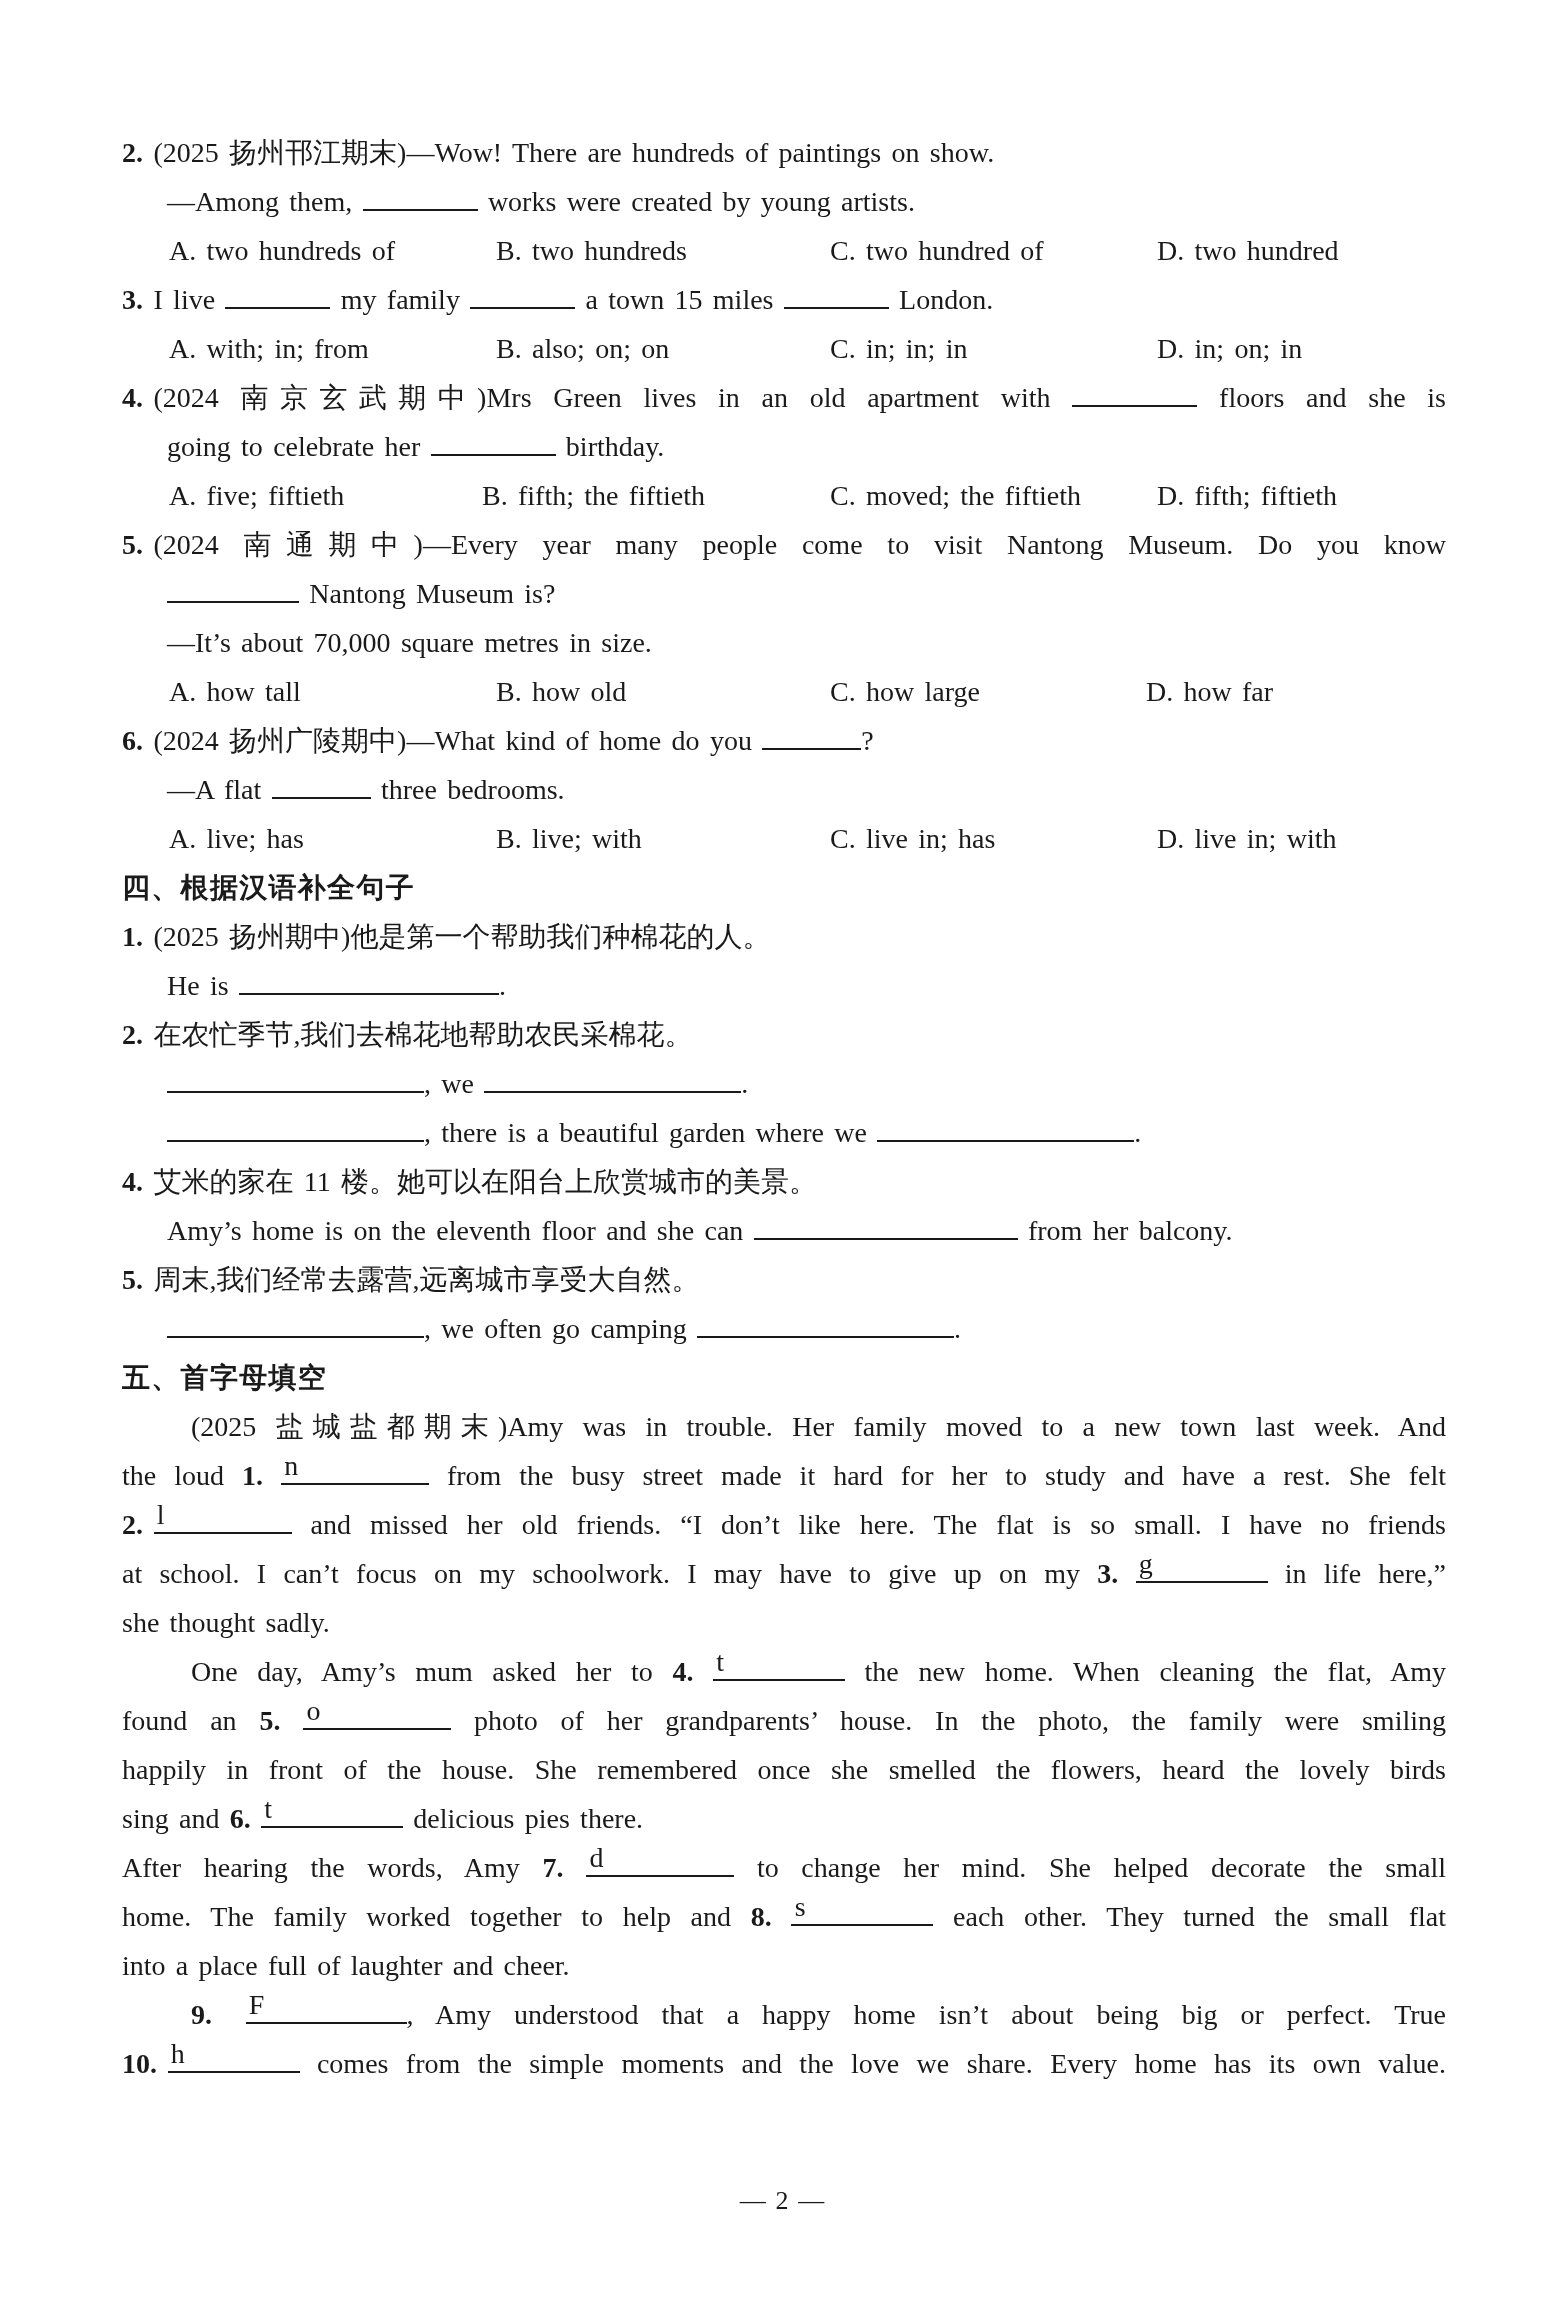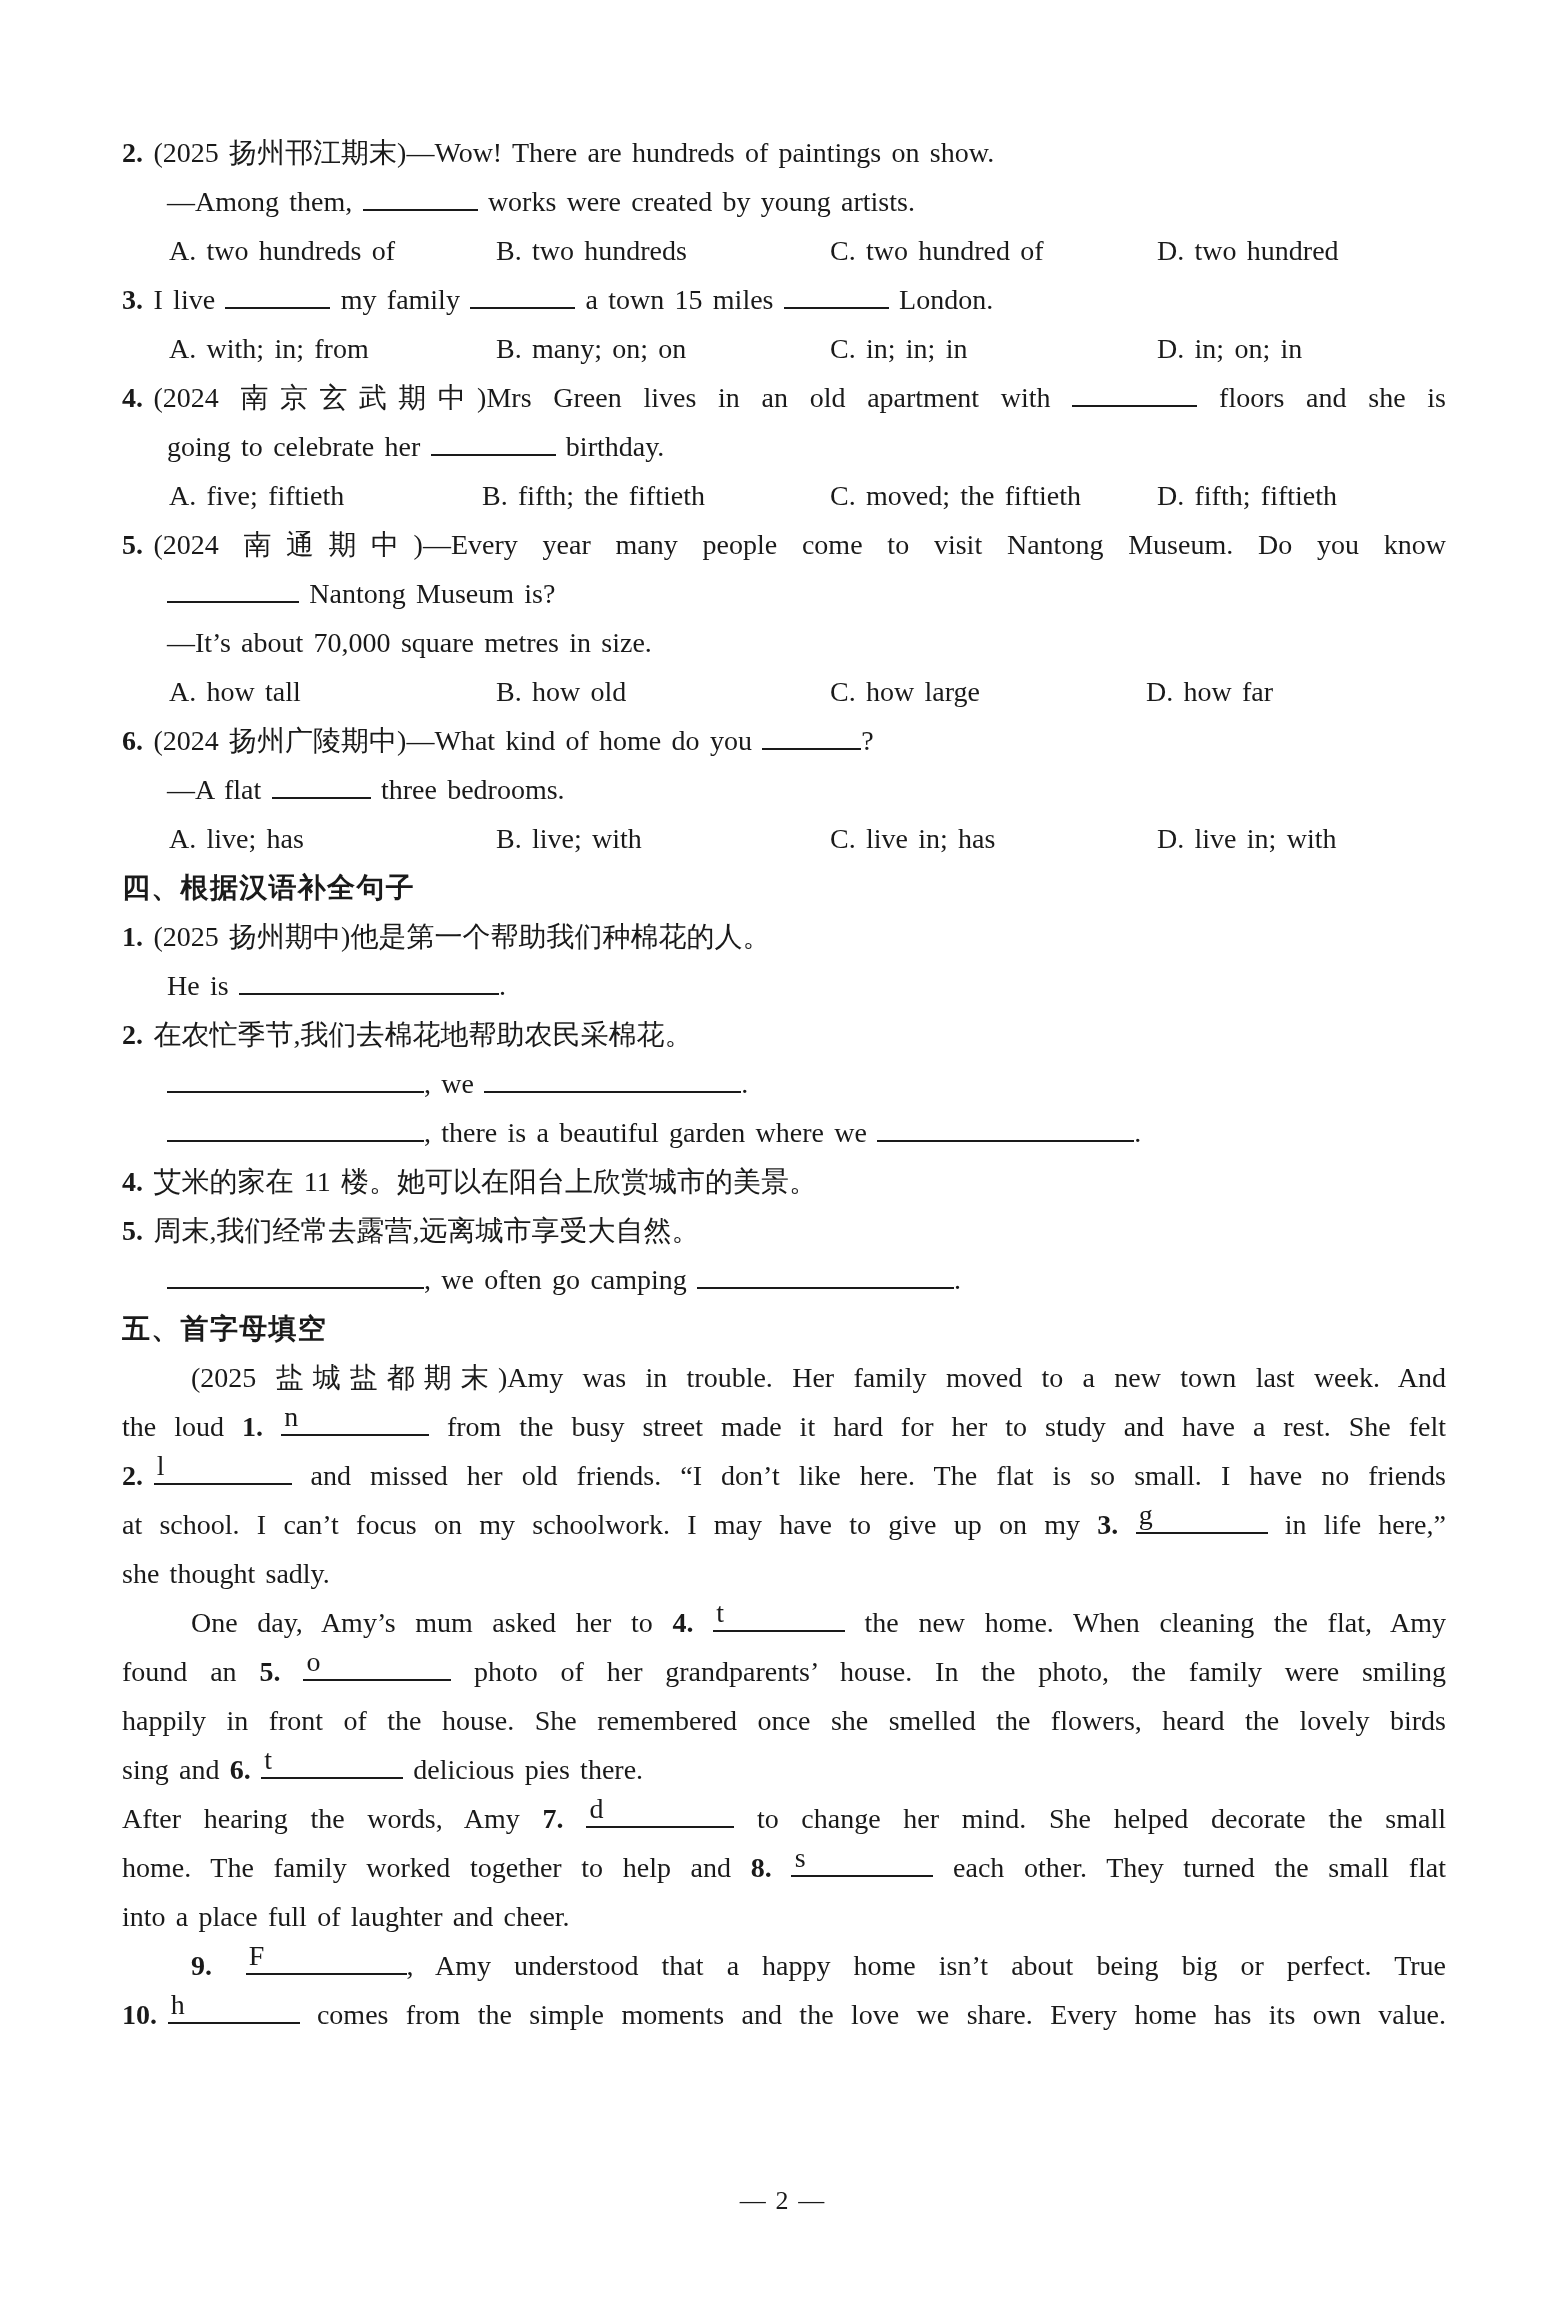--- a/index.html
+++ b/index.html
@@ -61,21 +61,21 @@
     <div class="line" style="padding-left: 45px;"><span>—Among them, </span><span class="blank" style="width: 115px;">&nbsp;</span><span> works were created by young artists.</span></div>
     <div class="line opts">
       <span class="opt" style="left: 47px;">A. two hundreds of</span>
       <span class="opt" style="left: 374px;">B. two hundreds</span>
       <span class="opt" style="left: 708px;">C. two hundred of</span>
       <span class="opt" style="left: 1035px;">D. two hundred</span>
     </div>
     <div class="line"><span class="b">3.</span><span>I live </span><span class="blank" style="width: 105px;">&nbsp;</span><span> my family </span><span class="blank" style="width: 105px;">&nbsp;</span><span> a town 15 miles </span><span class="blank" style="width: 105px;">&nbsp;</span><span> London.</span></div>
     <div class="line opts">
       <span class="opt" style="left: 47px;">A. with; in; from</span>
-      <span class="opt" style="left: 374px;">B. many; on; on</span>
+      <span class="opt" style="left: 374px;">B. also; on; on</span>
       <span class="opt" style="left: 708px;">C. in; in; in</span>
       <span class="opt" style="left: 1035px;">D. in; on; in</span>
     </div>
     <div class="line justify"><span class="b">4.</span><span>(2024 南京玄武期中)Mrs Green lives in an old apartment with </span><span class="blank" style="width: 125px;">&nbsp;</span><span> floors and she is</span></div>
     <div class="line" style="padding-left: 45px;"><span>going to celebrate her </span><span class="blank" style="width: 125px;">&nbsp;</span><span> birthday.</span></div>
     <div class="line opts">
       <span class="opt" style="left: 47px;">A. five; fiftieth</span>
       <span class="opt" style="left: 360px;">B. fifth; the fiftieth</span>
       <span class="opt" style="left: 708px;">C. moved; the fiftieth</span>
       <span class="opt" style="left: 1035px;">D. fifth; fiftieth</span>
@@ -97,20 +97,21 @@
       <span class="opt" style="left: 708px;">C. live in; has</span>
       <span class="opt" style="left: 1035px;">D. live in; with</span>
     </div>
     <div class="line"><span class="b heading">四、根据汉语补全句子</span></div>
     <div class="line"><span class="b">1.</span><span>(2025 扬州期中)他是第一个帮助我们种棉花的人。</span></div>
     <div class="line" style="padding-left: 45px;"><span>He is </span><span class="blank" style="width: 260px;">&nbsp;</span><span>.</span></div>
     <div class="line"><span class="b">2.</span><span>在农忙季节,我们去棉花地帮助农民采棉花。</span></div>
     <div class="line" style="padding-left: 45px;"><span class="blank" style="width: 257px;">&nbsp;</span><span>, we </span><span class="blank" style="width: 257px;">&nbsp;</span><span>.</span></div>
     <div class="line" style="padding-left: 45px;"><span class="blank" style="width: 257px;">&nbsp;</span><span>, there is a beautiful garden where we </span><span class="blank" style="width: 257px;">&nbsp;</span><span>.</span></div>
     <div class="line"><span class="b">4.</span><span>艾米的家在 11 楼。她可以在阳台上欣赏城市的美景。</span></div>
+    <div class="line" style="padding-left: 45px;"><span>Amy’s home is on the eleventh floor and she can </span><span class="blank" style="width: 264px;">&nbsp;</span><span> from her balcony.</span></div>
     <div class="line"><span class="b">5.</span><span>周末,我们经常去露营,远离城市享受大自然。</span></div>
     <div class="line" style="padding-left: 45px;"><span class="blank" style="width: 257px;">&nbsp;</span><span>, we often go camping </span><span class="blank" style="width: 257px;">&nbsp;</span><span>.</span></div>
     <div class="line"><span class="b heading">五、首字母填空</span></div>
     <div class="line justify" style="padding-left: 69px;"><span>(2025 盐城盐都期末)Amy was in trouble. Her family moved to a new town last week. And</span></div>
     <div class="line justify"><span>the loud </span><span class="b">1.</span><span> </span><span class="blank" style="width: 148px;">n</span><span> from the busy street made it hard for her to study and have a rest. She felt</span></div>
     <div class="line justify"><span class="b">2.</span><span class="blank" style="width: 138px;">l</span><span> and missed her old friends. “I don’t like here. The flat is so small. I have no friends</span></div>
     <div class="line justify"><span>at school. I can’t focus on my schoolwork. I may have to give up on my </span><span class="b">3.</span><span> </span><span class="blank" style="width: 132px;">g</span><span> in life here,”</span></div>
     <div class="line"><span>she thought sadly.</span></div>
     <div class="line justify" style="padding-left: 69px;"><span>One day, Amy’s mum asked her to </span><span class="b">4.</span><span> </span><span class="blank" style="width: 132px;">t</span><span> the new home. When cleaning the flat, Amy</span></div>
     <div class="line justify"><span>found an </span><span class="b">5.</span><span> </span><span class="blank" style="width: 148px;">o</span><span> photo of her grandparents’ house. In the photo, the family were smiling</span></div>

